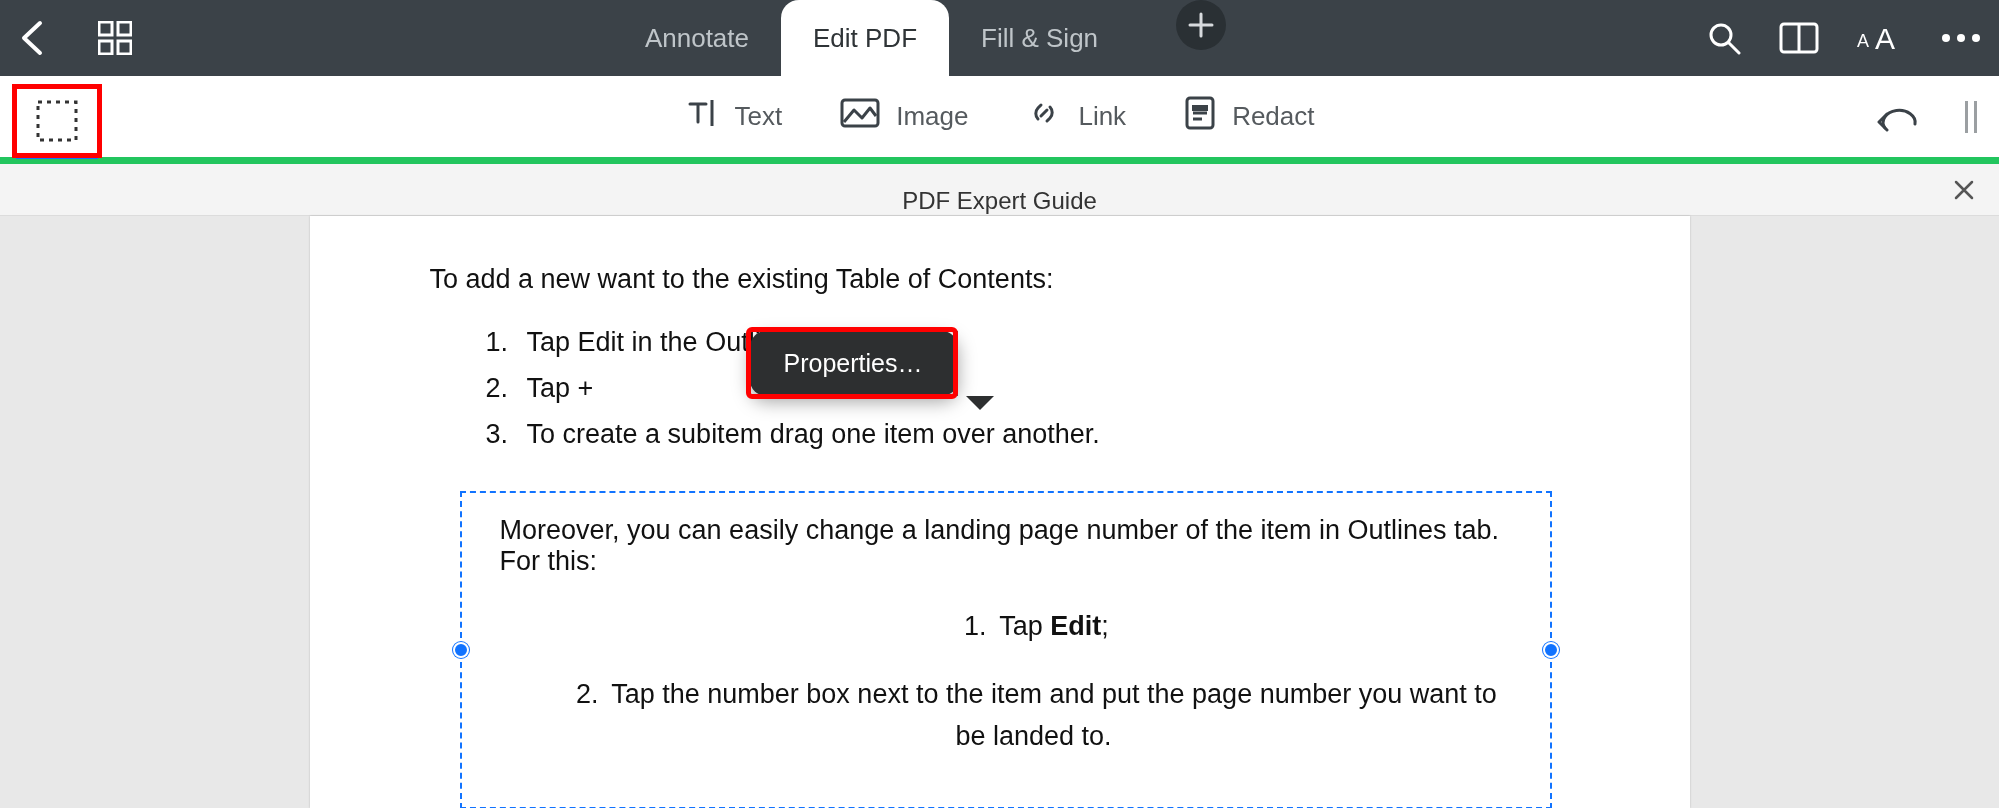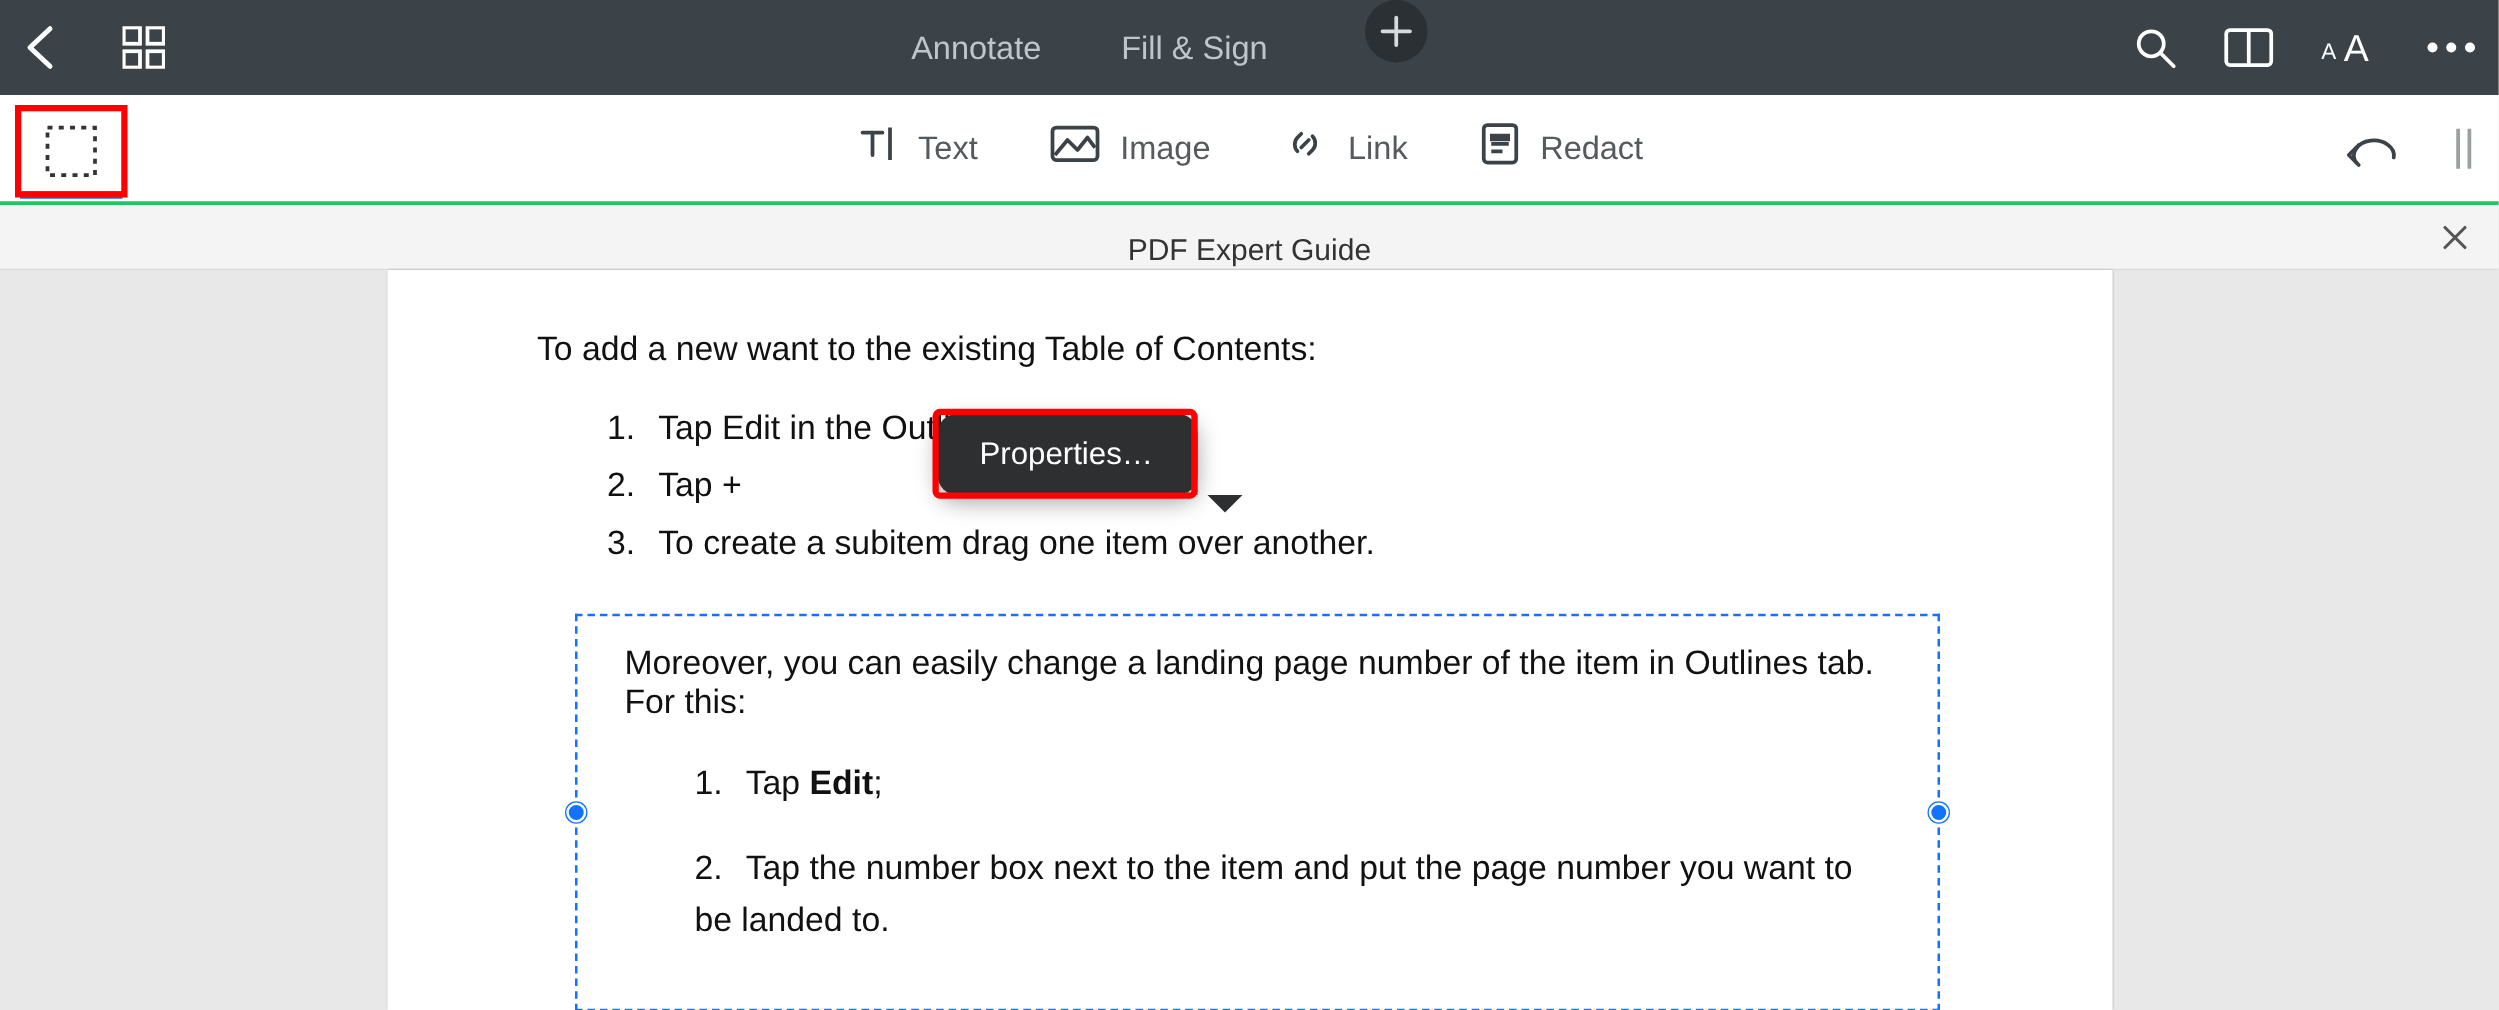--- a/index.html
+++ b/index.html
@@ -9,21 +9,21 @@
     .top-bar { display: flex; align-items: center; height: 76px; background: #3b4248; color: #dadde0; padding: 0 18px; }
     .top-left { display: flex; align-items: center; gap: 54px; }
     .tabs { flex: 1; display: flex; justify-content: center; align-items: stretch; height: 100%; }
     .tab { display: flex; align-items: center; padding: 0 32px; font-size: 26px; color: #bfc5c9; cursor: pointer; user-select: none; }
     .tab.active { background: #ffffff; color: #2f3437; border-radius: 18px 18px 0 0; }
     .plus-btn { width: 50px; height: 50px; border-radius: 50%; background: #2a3034; display: flex; align-items: center; justify-content: center; color: #cfd3d6; margin-left: 46px; }
     .top-right { display: flex; align-items: center; gap: 38px; }
     .icon-btn { display: flex; align-items: center; justify-content: center; cursor: pointer; }
 
     
-    .edit-bar { position: relative; display: flex; height: 88px; background: #ffffff; border-bottom: 3px solid #22c55e; }
+    .edit-bar { position: relative; display: flex; height: 88px; background: #ffffff; border-bottom: 7px solid #22c55e; }
     .select-tool-wrap { position: absolute; left: 12px; top: 8px; width: 90px; height: 74px; display:flex; align-items:center; justify-content:center; }
     .select-tool-highlight { position: absolute; inset: 0; border: 5px solid #ff0000; pointer-events: none; }
     .select-tool-blue { position: absolute; left: 4px; right: 4px; bottom: -1px; height: 6px; background: #1173ff; }
     .center-tools { flex:1; display:flex; align-items:center; justify-content:center; gap: 58px; }
     .tool-item { display:flex; align-items:center; gap:16px; color:#555a5e; font-size:26px; cursor:pointer; }
     .right-tools { position:absolute; right:20px; top:0; bottom:0; display:flex; align-items:center; gap:44px; }
 
     
     .title-bar { height: 52px; background:#f4f4f4; border-bottom:1px solid #dcdcdc; display:flex; align-items:flex-end; justify-content:center; position:relative; font-size:24px; color:#333; }
     .title-close { position:absolute; right:24px; top:0; bottom:0; display:flex; align-items:center; color:#555; }
@@ -36,21 +36,21 @@
     .list-a { list-style:none; padding-left:56px; }
     .list-a li { line-height:46px; }
     .li-num { display:inline-block; width:34px; }
 
     
     .selection-box { position:absolute; border:2px dashed #1173ff; }
     .sel-handle { position:absolute; width:16px; height:16px; background:#1173ff; border-radius:50%; border:2px solid #fff; box-shadow:0 0 0 1px #1173ff; }
     .selection-inner { padding:22px 38px 26px 38px; font-size:27px; color:#111; }
     .para-lead { margin-bottom:28px; }
     .list-b { list-style:none; padding-left:56px; }
-    .list-b li { margin-bottom:26px; line-height:42px; }
+    .list-b li { margin-bottom:26px; line-height:42px;text-align:center; }
     .bold { font-weight:700; }
 
     
     .ctx-wrap { position:absolute; display:flex; background:#2d2f30; border-radius:16px; color:#fff; font-size:25px; box-shadow:0 6px 18px rgba(0,0,0,.35);justify-content:space-between; }
     .ctx-item { padding:18px 34px; cursor:pointer; }
     .ctx-sep { width:1px; background:#55595b; }
     .ctx-tail { position:absolute; left:216px; bottom:-14px; width:0; height:0; border-left:14px solid transparent; border-right:14px solid transparent; border-top:14px solid #2d2f30; }
     .ctx-highlight { position:absolute; border:5px solid #ff0000; border-radius:6px; }
   </style>
 </head>
@@ -68,20 +68,21 @@
         <rect x="1" y="1" width="13" height="13" fill="none" stroke="#fff" stroke-width="3"></rect>
         <rect x="20" y="1" width="13" height="13" fill="none" stroke="#fff" stroke-width="3"></rect>
         <rect x="1" y="20" width="13" height="13" fill="none" stroke="#fff" stroke-width="3"></rect>
         <rect x="20" y="20" width="13" height="13" fill="none" stroke="#fff" stroke-width="3"></rect>
       </svg>
     </div>
   </div>
 
   <div class="tabs">
     <div class="tab">Annotate</div>
+    <div class="tab active">Edit PDF</div>
     <div class="tab">Fill &amp; Sign</div>
     <div class="plus-btn icon-btn">
       <svg width="26" height="26" viewBox="0 0 26 26">
           <path d="M13 2 V24 M2 13 H24" stroke="#d7dadd" stroke-width="3" stroke-linecap="round"></path>
         </svg>
     </div>
   </div>
 
   <div class="top-right">
     <div class="icon-btn">

